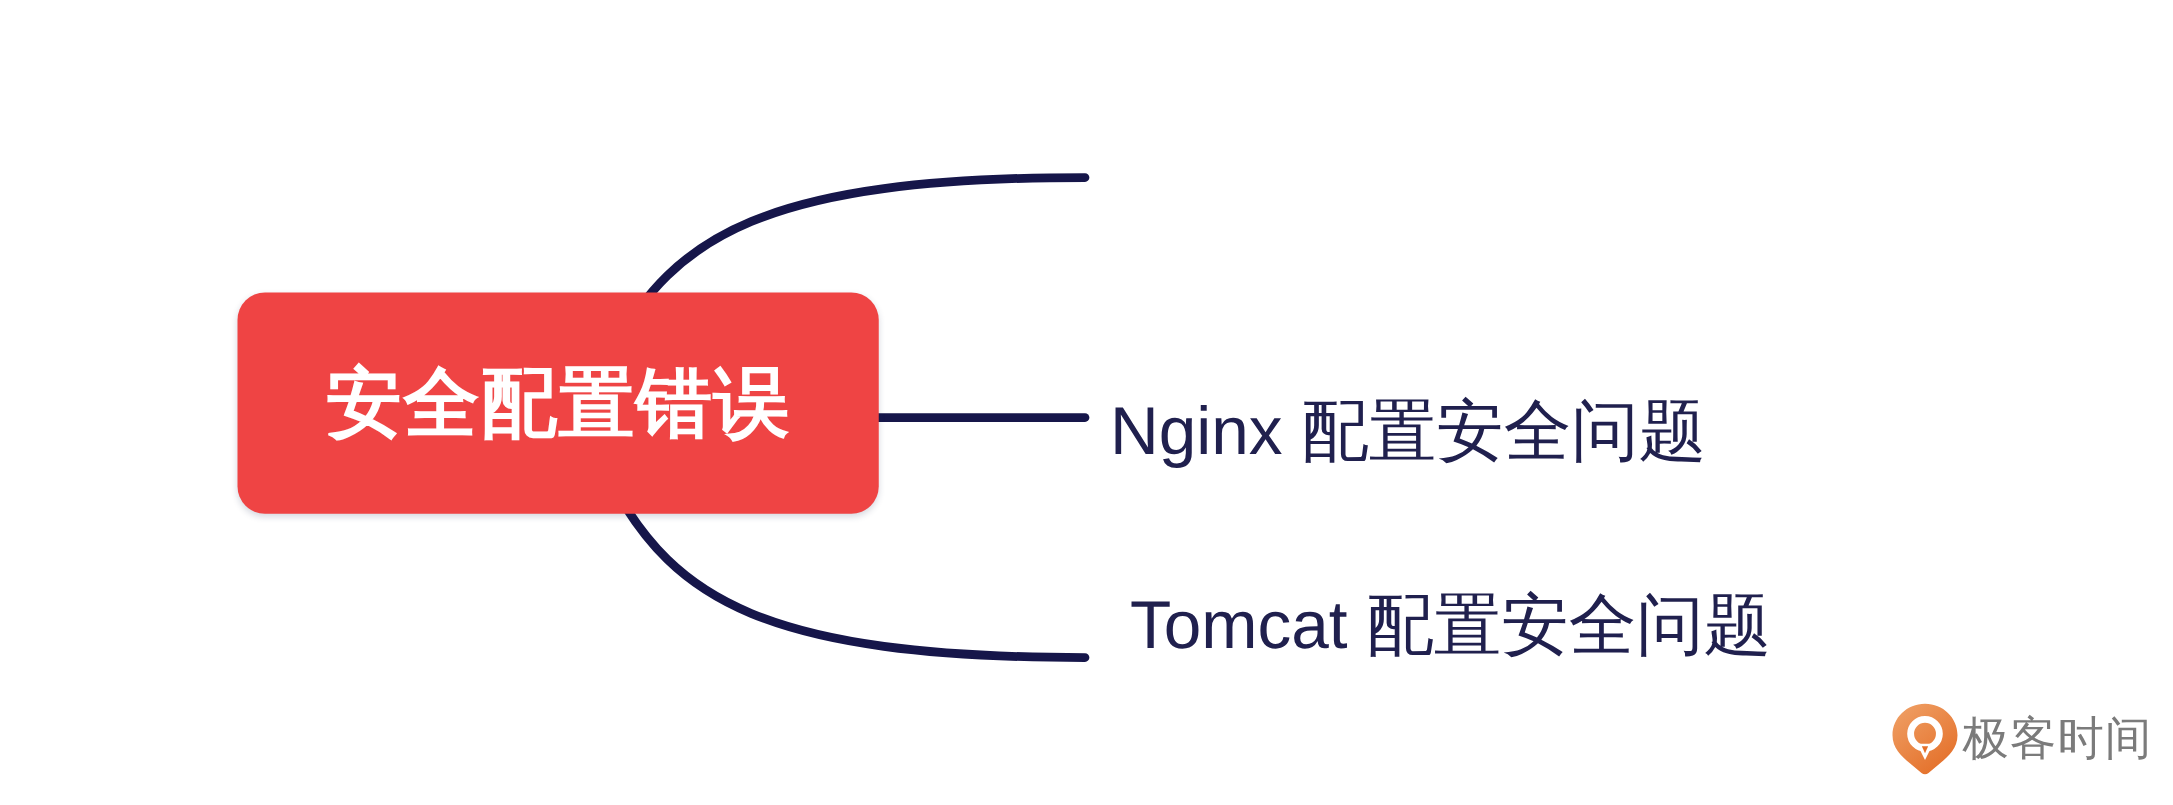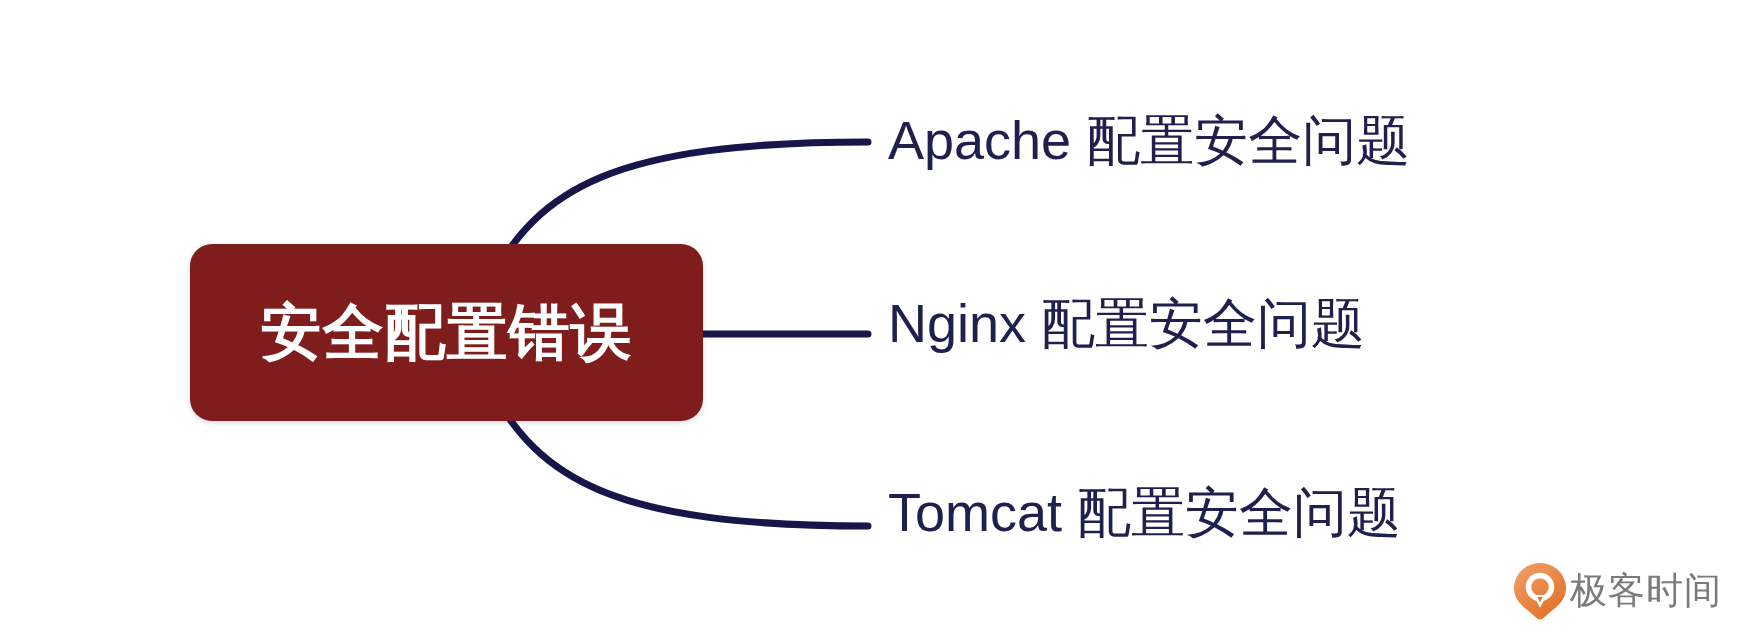--- a/index.html
+++ b/index.html
@@ -18,24 +18,24 @@
   .connectors {
     position: absolute;
     left: 0; top: 0;
     width: 1738px;
     height: 644px;
     z-index: 1;
   }
   .root-node {
     position: absolute;
     left: 190px;
-    top: 244px;
+    top: 234px;
     width: 513px;
     height: 177px;
-    background: #7f1d1d;
+    background: #ef4444;
     border-radius: 22px;
     display: flex;
     align-items: center;
     justify-content: center;
     z-index: 2;
     box-shadow: 0 2px 5px rgba(40,50,90,0.18);
     cursor: pointer;
   }
   .root-node .root-label {
     color: #ffffff;
@@ -48,22 +48,22 @@
     position: absolute;
     left: 888px;
     transform: translateY(-50%);
     color: #20204E;
     font-size: 54px;
     white-space: nowrap;
     z-index: 2;
     cursor: pointer;
   }
   .branch-apache { top: 141px; }
-  .branch-nginx  { top: 324px; }
-  .branch-tomcat { top: 513px; }
+  .branch-nginx  { top: 346px; }
+  .branch-tomcat { top: 501px; margin-left: 16px; }
   .watermark {
     position: absolute;
     right: 16px;
     bottom: 22px;
     display: flex;
     align-items: center;
     gap: 1px;
     z-index: 2;
   }
   .watermark-icon {
@@ -86,21 +86,20 @@
   <svg class="connectors" viewBox="0 0 1738 644" xmlns="http://www.w3.org/2000/svg">
     <path d="M 490 280 C 540 190, 610 142, 868 142" fill="none" stroke-width="7" stroke-linecap="round" stroke="#16164A"></path>
     <path d="M 690 334 L 868 334" fill="none" stroke-width="7" stroke-linecap="round" stroke="#16164A"></path>
     <path d="M 490 388 C 540 478, 610 526, 868 526" fill="none" stroke-width="7" stroke-linecap="round" stroke="#16164A"></path>
   </svg>
 
   <div class="root-node">
     <span class="root-label">安全配置错误</span>
   </div>
 
-  <div class="branch-label branch-apache">Apache 配置安全问题</div>
 
   <div class="branch-label branch-nginx">Nginx 配置安全问题</div>
 
   <div class="branch-label branch-tomcat">Tomcat 配置安全问题</div>
 
   <div class="watermark">
     <svg class="watermark-icon" viewBox="0 0 58 62" xmlns="http://www.w3.org/2000/svg">
       <defs>
         <linearGradient id="gt-orange" x1="0" y1="0" x2="0.7" y2="1">
           <stop offset="0" stop-color="#F0A268"></stop>

